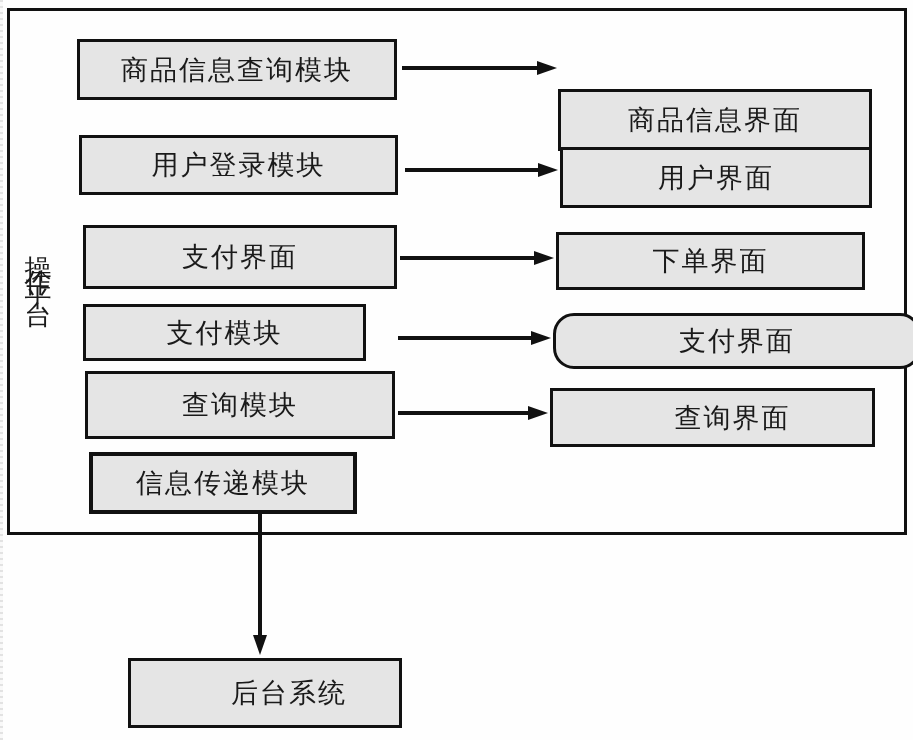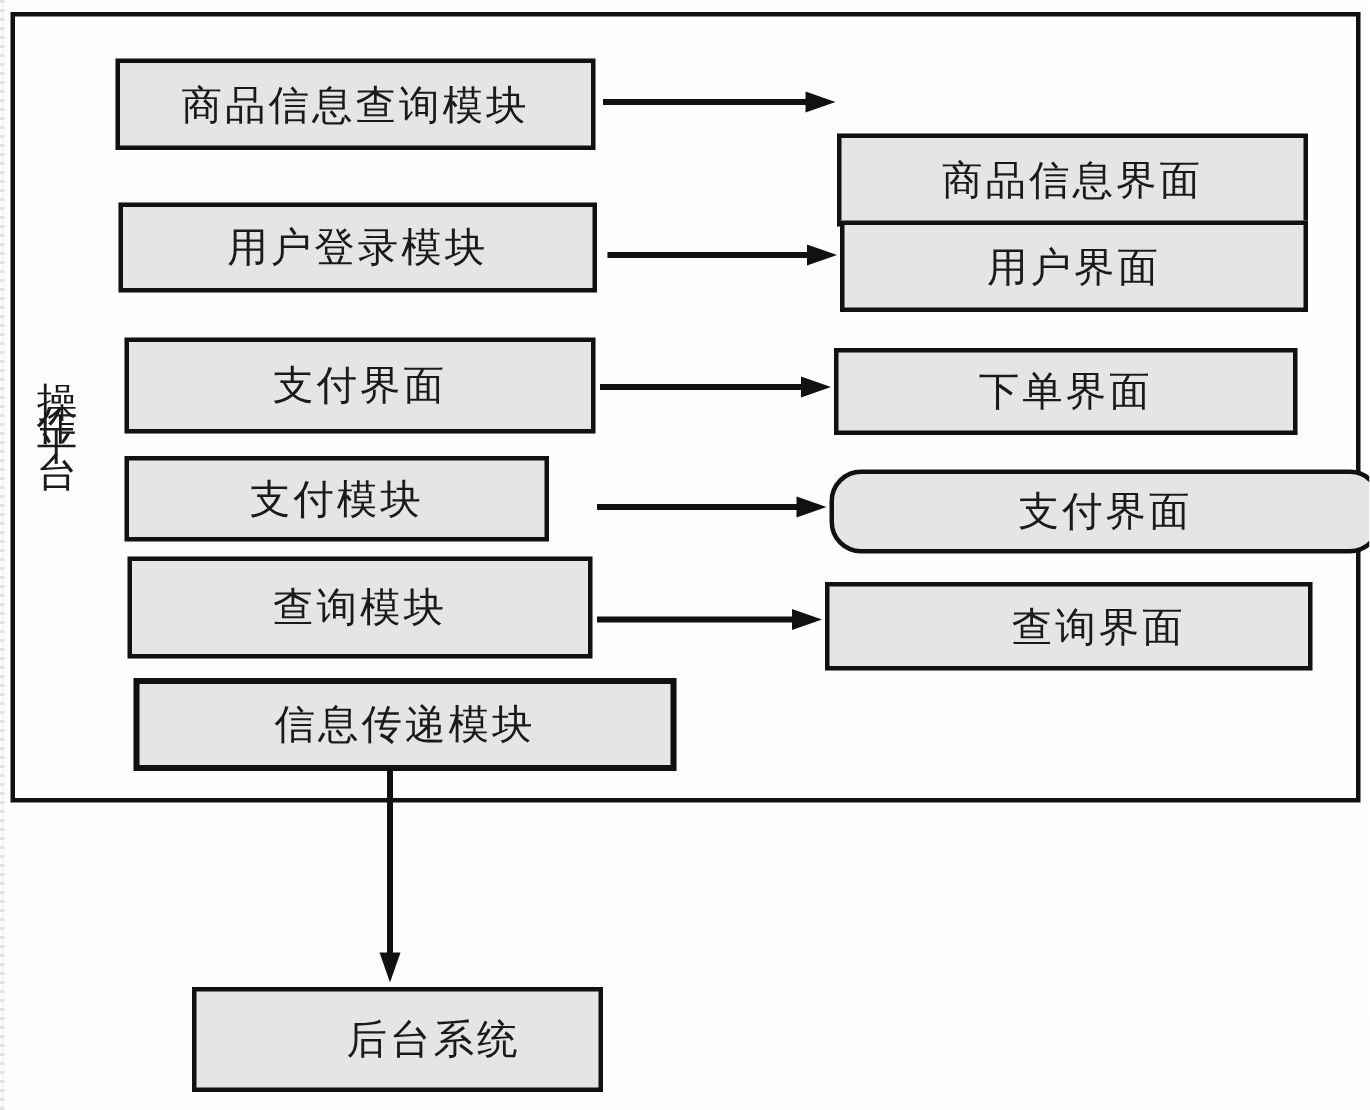--- a/index.html
+++ b/index.html
@@ -52,21 +52,21 @@
     font-size: 27px;
     letter-spacing: 2px;
     white-space: nowrap;
     box-sizing: border-box;
   }
   #m0 {left: 77px;  top: 39px;  width: 320px; height: 61px;}
   #m1 {left: 79px;  top: 135px; width: 319px; height: 60px; text-align: right;}
   #m2 {left: 83px;  top: 225px; width: 314px; height: 64px;}
   #m3 {left: 83px;  top: 304px; width: 283px; height: 57px; text-align: right;}
   #m4 {left: 85px;  top: 371px; width: 310px; height: 68px;}
-  #m5 {left: 89px;  top: 452px; width: 362px; height: 62px; border-width: 4px;}
+  #m5 {left: 89px;  top: 452px; width: 268px; height: 62px; border-width: 4px;}
   #i0 {left: 558px; top: 45px;  width: 314px; height: 62px; margin-top: 44px;}
   #i1 {left: 560px; top: 147px; width: 312px; height: 61px;}
   #i2 {left: 556px; top: 232px; width: 309px; height: 58px;}
   #i3 {left: 553px; top: 313px; width: 368px; height: 56px; border-radius: 21px;}
   #i4 {left: 550px; top: 388px; width: 325px; height: 59px; padding-left: 40px;}
   #backend {left: 128px; top: 658px; width: 274px; height: 70px; padding-left: 48px;}
 
   .h-arrow {
     position: absolute;
     height: 4px;

